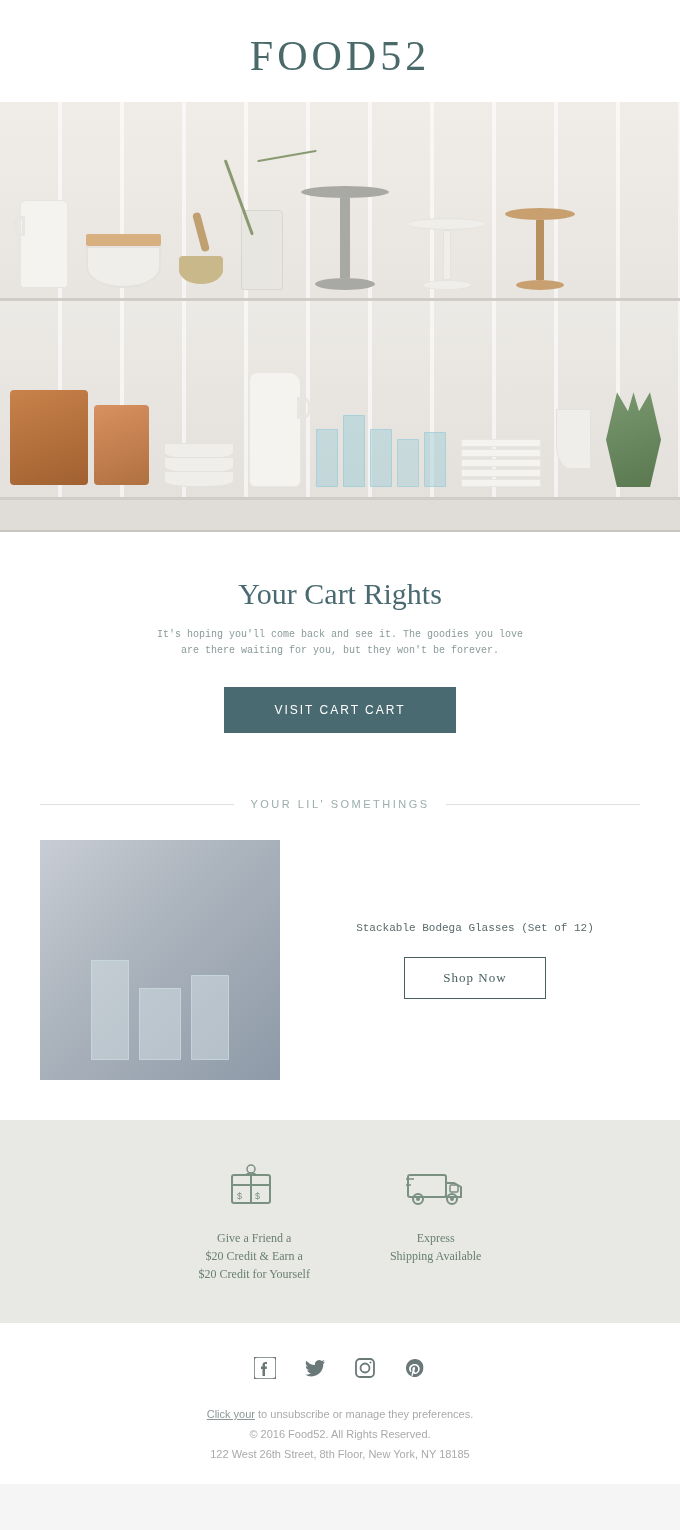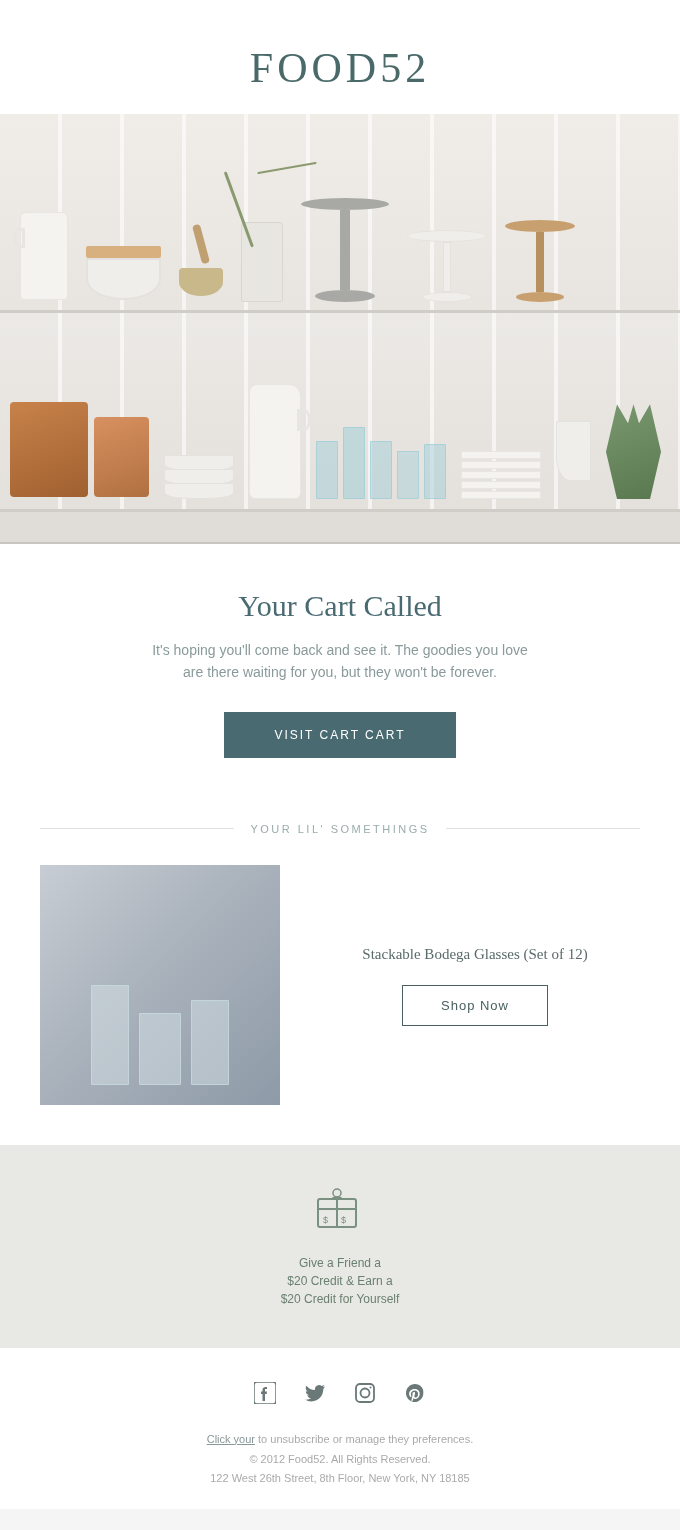--- a/index.html
+++ b/index.html
@@ -10,21 +10,21 @@
       margin: 0 auto;
     }
     .email-wrapper {
       background: #ffffff;
       width: 680px;
     }
 
     
     .header {
       text-align: center;
-      padding: 44px 0 22px;
+      padding: 32px 0 22px;
       background: #fff;
     }
     .logo-text {
       font-family: Georgia, serif;
       font-size: 42px;
       letter-spacing: 4px;
       color: #4a6a6a;
       font-weight: normal;
     }
 
@@ -96,22 +96,22 @@
       background: #fff;
     }
     .cart-title {
       font-family: Georgia, serif;
       font-size: 30px;
       color: #4a6a72;
       font-weight: normal;
       margin-bottom: 16px;
     }
     .cart-desc {
-      font-family: Liberation Sans, sans-serif;
-      font-size: 14px;
+      font-family: Liberation Mono, monospace;
+      font-size: 10px;
       color: #8a9a9a;
       line-height: 1.6;
       margin-bottom: 28px;
       text-align: center;
     }
     .visit-cart-btn {
       display: inline-block;
       background: #4a6a72;
       color: #ffffff;
       font-family: Arial, Helvetica, sans-serif;
@@ -168,31 +168,31 @@
     }
     .glass-tall { width: 38px; height: 100px; }
     .glass-short { width: 42px; height: 72px; }
     .glass-med { width: 38px; height: 85px; }
 
     .product-info {
       flex: 1;
       text-align: center;
     }
     .product-name {
-      font-family: Liberation Serif, serif;
-      font-size: 15px;
+      font-family: Liberation Mono, monospace;
+      font-size: 11px;
       color: #5a6a6a;
       margin-bottom: 20px;
       line-height: 1.4;
     }
     .shop-now-btn {
       display: inline-block;
       border: 1.5px solid #4a6060;
       color: #4a6060;
-      font-family: Liberation Sans, sans-serif;
+      font-family: Liberation Serif, serif;
       font-size: 13px;
       letter-spacing: 1px;
       padding: 12px 38px;
       cursor: pointer;
       background: #fff;
       text-decoration: none;
     }
 
     
     .info-bar {
@@ -209,21 +209,21 @@
     }
     .info-icon {
       width: 60px;
       height: 55px;
       margin: 0 auto 14px;
       display: flex;
       align-items: center;
       justify-content: center;
     }
     .info-text {
-      font-family: Liberation Sans, sans-serif;
+      font-family: Liberation Serif, serif;
       font-size: 12px;
       color: #6a8070;
       line-height: 1.5;
     }
 
     
     .footer {
       background: #fff;
       text-align: center;
       padding: 30px 40px 20px;
@@ -358,21 +358,21 @@
         <div style="z-index:1;margin-bottom:2px;">
           <div style="width:55px;height:95px;background:linear-gradient(160deg,#7a9870,#5a7850);border-radius:2px;clip-path:polygon(20% 100%,80% 100%,100% 50%,80% 0%,60% 20%,50% 0%,40% 20%,20% 0%,0% 50%);"></div>
         </div>
       </div>
 
       <div class="shelf-third"></div>
     </div>
   </div>
 
   <div class="cart-section">
-    <div class="cart-title">Your Cart Called</div>
+    <div class="cart-title">Your Cart Rights</div>
     <div class="cart-desc">
       It's hoping you'll come back and see it. The goodies you love<br>
       are there waiting for you, but they won't be forever.
     </div>
     <button class="visit-cart-btn">VISIT CART CART</button>
   </div>
 
   <div class="section-divider">
     <div class="divider-line"></div>
     <div class="section-label">YOUR LIL' SOMETHINGS</div>
@@ -406,20 +406,45 @@
 
           <text x="10" y="36" font-size="9" fill="#7a9080" font-family="Arial">$</text>
           <text x="28" y="36" font-size="9" fill="#7a9080" font-family="Arial">$</text>
         </svg>
       </div>
       <div class="info-text">
         Give a Friend a<br>$20 Credit &amp; Earn a<br>$20 Credit for Yourself
       </div>
     </div>
 
+    <div class="info-item">
+      <div class="info-icon">
+
+        <svg width="60" height="45" viewBox="0 0 60 45" fill="none" xmlns="http://www.w3.org/2000/svg">
+
+          <rect x="2" y="10" width="38" height="22" rx="2" stroke="#7a9080" stroke-width="2" fill="none"></rect>
+
+          <path d="M40 18 L40 32 L55 32 L55 22 L48 18 Z" stroke="#7a9080" stroke-width="2" fill="none"></path>
+          <line x1="40" y1="18" x2="55" y2="18" stroke="none"></line>
+
+          <rect x="44" y="20" width="8" height="7" rx="1" stroke="#7a9080" stroke-width="1.5" fill="none"></rect>
+
+          <circle cx="12" cy="34" r="5" stroke="#7a9080" stroke-width="2" fill="none"></circle>
+          <circle cx="12" cy="34" r="2" fill="#7a9080"></circle>
+          <circle cx="46" cy="34" r="5" stroke="#7a9080" stroke-width="2" fill="none"></circle>
+          <circle cx="46" cy="34" r="2" fill="#7a9080"></circle>
+
+          <line x1="0" y1="14" x2="8" y2="14" stroke="#7a9080" stroke-width="1.5"></line>
+          <line x1="0" y1="20" x2="5" y2="20" stroke="#7a9080" stroke-width="1.5"></line>
+        </svg>
+      </div>
+      <div class="info-text">
+        Express<br>Shipping Available
+      </div>
+    </div>
   </div>
 
   <div class="footer">
     <div class="social-icons">
       <div class="social-icon">
         <svg width="22" height="22" viewBox="0 0 22 22" fill="none">
           <rect width="22" height="22" rx="3" fill="none" stroke="#6a7878" stroke-width="1.5"></rect>
           <path d="M13 7h-1.5C11 7 11 7.5 11 8v1.5h2L12.7 12H11v7H8.5v-7H7V9.5h1.5V8c0-2.2 1.3-3 3-3H13V7z" fill="#6a7878"></path>
         </svg>
       </div>
@@ -436,18 +461,18 @@
         </svg>
       </div>
       <div class="social-icon">
         <svg width="22" height="22" viewBox="0 0 22 22" fill="none">
           <path d="M11 2C6 2 2 6 2 11c0 3.8 2.3 7 5.6 8.5-.1-.7-.1-1.8.1-2.6l.9-3.6s-.2-.5-.2-1.2c0-1.1.7-2 1.6-2 .7 0 1.1.5 1.1 1.2 0 .7-.5 1.8-.7 2.8-.2.8.4 1.5 1.2 1.5 1.5 0 2.5-1.5 2.5-3.8 0-2-1.4-3.4-3.5-3.4-2.4 0-3.8 1.8-3.8 3.6 0 .7.3 1.5.6 1.9.1.1.1.2 0 .3l-.2.9c0 .1-.1.2-.3.1-1.1-.5-1.8-2-1.8-3.2 0-2.6 1.9-5 5.5-5 2.9 0 5.1 2 5.1 4.8 0 2.8-1.8 5.1-4.3 5.1-.8 0-1.6-.4-1.9-1l-.5 1.9c-.2.7-.6 1.5-1 2 .8.2 1.6.3 2.4.3 4.9 0 8.9-4 8.9-8.9C20 6 16 2 11 2z" fill="#6a7878"></path>
         </svg>
       </div>
     </div>
     <div class="footer-text">
       <span class="footer-link">Click your</span><span> to unsubscribe or manage they preferences.</span><br>
-      <span>© 2012 Food52. All Rights Reserved.</span><br>
+      <span>© 2016 Food52. All Rights Reserved.</span><br>
       <span>122 West 26th Street, 8th Floor, New York, NY 18185</span>
     </div>
   </div>
 
 </div>
 
 </body></html>

